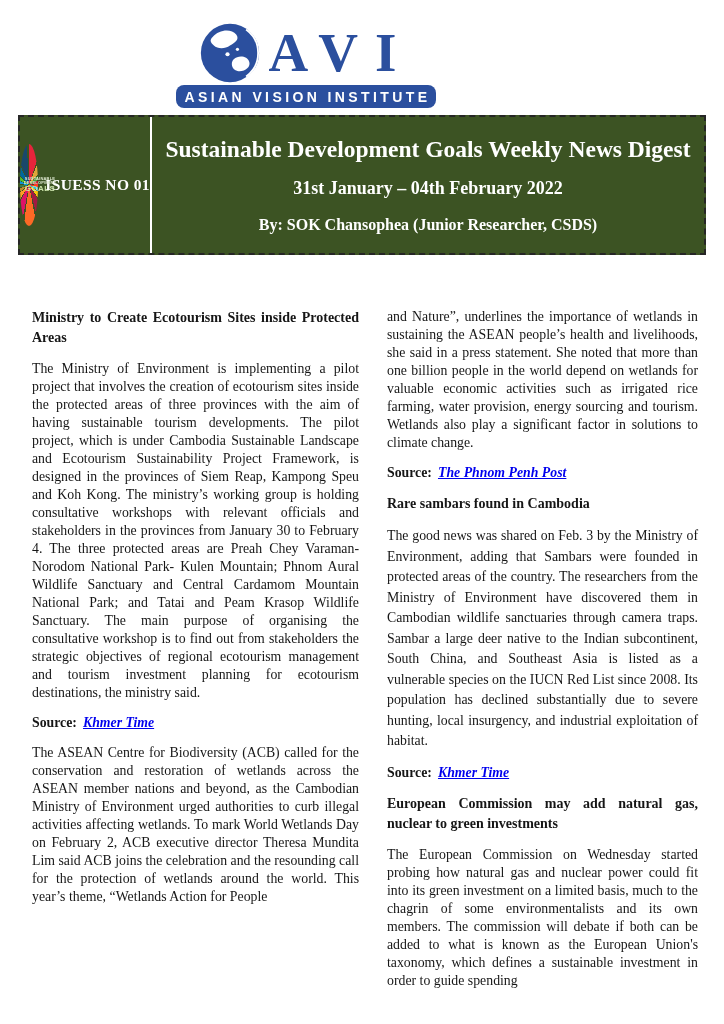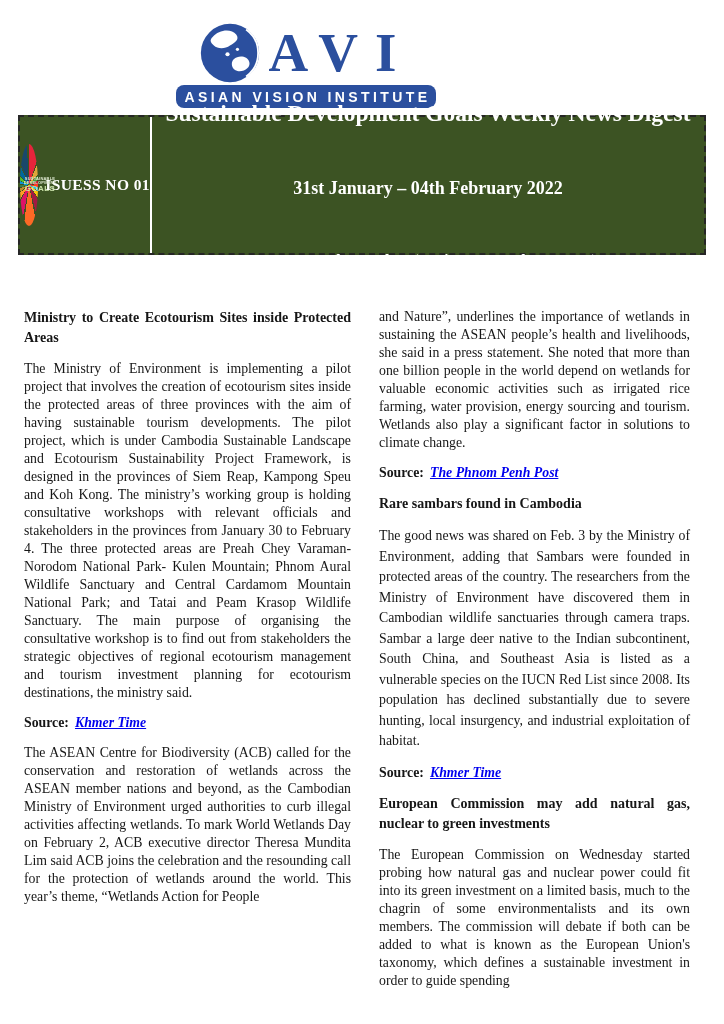--- a/index.html
+++ b/index.html
@@ -51,29 +51,29 @@
     color:#dfe9d2;letter-spacing:.2px;
   }
   .sdg-center .l-big{
     font-family:"Liberation Sans", sans-serif;font-size:8px;font-weight:700;
     color:#cbe3a9;letter-spacing:.4px;
   }
   .issue{color:#fff;font-weight:700;font-size:15.5px;letter-spacing:.4px;white-space:nowrap;}
   .banner-divider{width:2px;background:#fff;flex:0 0 2px;}
   .banner-right{
     flex:1;display:flex;flex-direction:column;align-items:center;justify-content:center;
-    color:#fff;text-align:center;padding:4px 8px;gap:36px;
+    color:#fff;text-align:center;padding:4px 8px;
   }
   .banner-title{font-size:23.5px;font-weight:700;white-space:nowrap;}
   .banner-date{font-size:18px;font-weight:700;margin-top:15px;}
   .banner-byline{font-size:16px;font-weight:700;margin-top:17px;}
 
   
   .content{
-    position:absolute;top:308px;left:24px;width:666px;
+    position:absolute;top:308px;left:32px;width:666px;
     display:grid;grid-template-columns:327px 1fr;column-gap:28px;
     font-size:13.8px;
   }
   .col h3{
     font-size:14px;font-weight:700;line-height:20px;margin:0 0 12px;
     text-align:justify;
   }
   .col p{margin:0 0 12px;}
   .col p.body{line-height:18px;text-align:justify;}
   .col p.loose{line-height:20.5px;}

